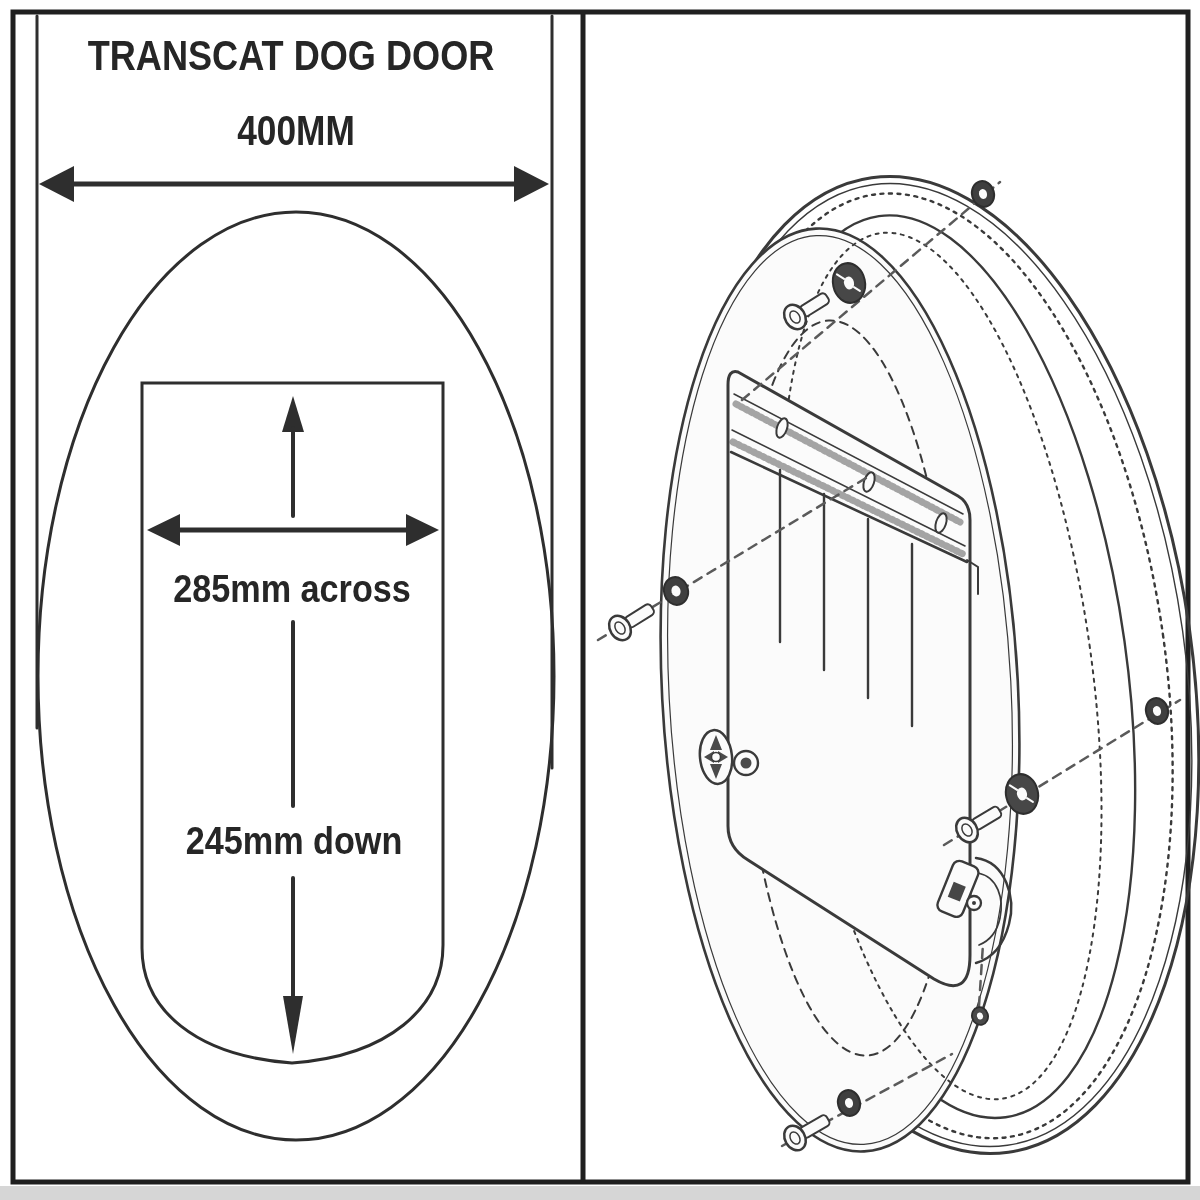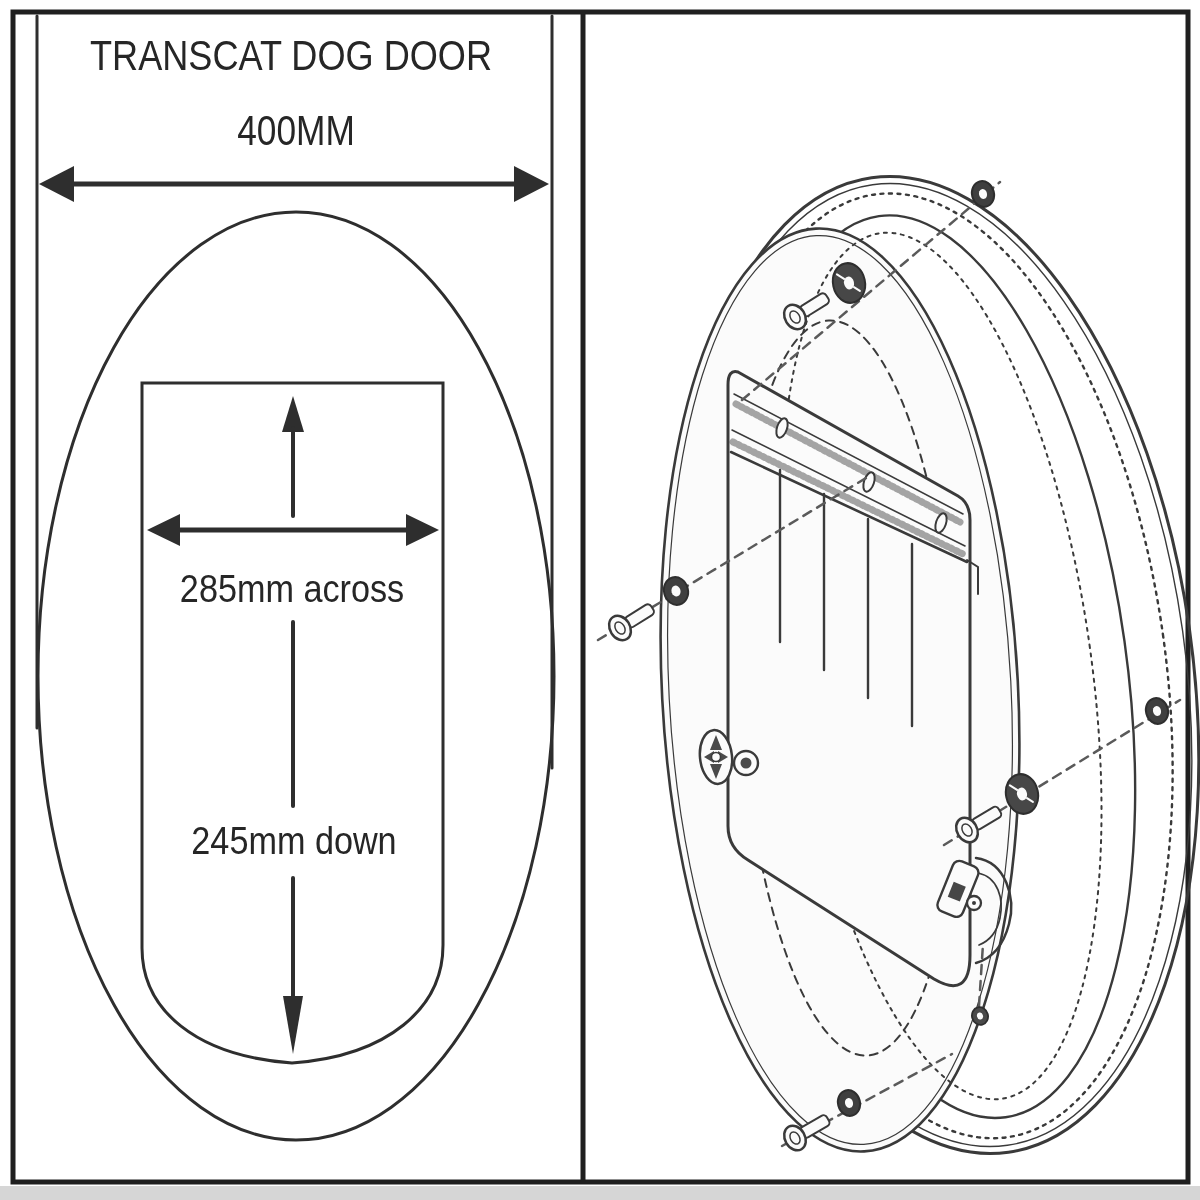--- a/index.html
+++ b/index.html
@@ -1,17 +1,17 @@
 <!DOCTYPE html>
 <html><head>
 <meta charset="utf-8">
 <style>
   html,body{margin:0;padding:0;background:#ffffff;}
   #canvas{position:relative;width:1200px;height:1200px;background:#ffffff;overflow:hidden;
-          font-family:"Liberation Sans",sans-serif;}
+          font-family:"Liberation Sans",sans-serif;font-weight:bold;}
   #artwork{position:absolute;left:0;top:0;width:1200px;height:1200px;}
   .label{position:absolute;color:#262626;white-space:nowrap;
          transform:translate(-50%,-50%) scaleX(0.84);
          font-family:"Liberation Sans",sans-serif;letter-spacing:0px;}
   .label.title{font-size:43px;}
   .label.dim-top{font-size:42px;}
   .label.dim{font-size:38px;transform:translate(-50%,-50%) scaleX(0.9);}
   #footer-strip{position:absolute;left:0;top:1186px;width:1200px;height:14px;background:#d6d6d6;}
 </style>
 </head>

